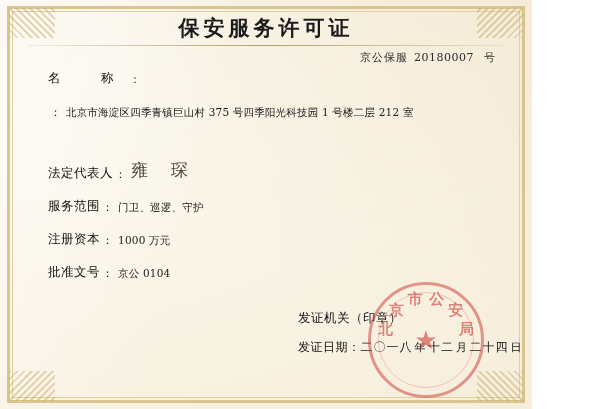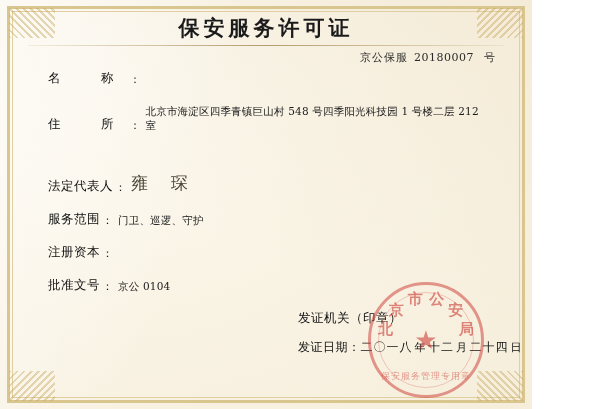--- a/index.html
+++ b/index.html
@@ -239,42 +239,42 @@
     <span>京公保服</span><span class="serial-num">20180007</span><span>号</span>
   </div>
 
   <div class="fields">
     <div class="field field-name">
       <span class="flabel">名　称</span>
       <span class="fcolon">：</span>
     </div>
     <div class="gap-sm"></div>
     <div class="field field-addr">
-      <span class="flabel">住　所</span>
-      <span class="fcolon">：</span>
-      <span class="fvalue">北京市海淀区四季青镇巨山村 548 号四季阳光科技园 1 号楼二层 212 室</span>
+      <span class="fcolon">：</span>
+      <span class="fvalue">北京市海淀区四季青镇巨山村 375 号四季阳光科技园 1 号楼二层 212 室</span>
     </div>
 
     <div class="gap-lg"></div>
 
     <div class="field field-rep">
       <span class="flabel">法定代表人</span>
       <span class="fcolon">：</span>
       <span class="fvalue">雍　琛</span>
     </div>
     <div class="gap-sm"></div>
     <div class="field">
       <span class="flabel">服务范围</span>
       <span class="fcolon">：</span>
       <span class="fvalue">门卫、巡逻、守护</span>
     </div>
     <div class="gap-sm"></div>
     <div class="field">
       <span class="flabel">注册资本</span>
       <span class="fcolon">：</span>
+      <span class="fvalue">1000 万元</span>
     </div>
     <div class="gap-sm"></div>
     <div class="field">
       <span class="flabel">批准文号</span>
       <span class="fcolon">：</span>
       <span class="fvalue">京公 0104</span>
     </div>
   </div>
 
   <div class="issuer-block">
@@ -288,15 +288,14 @@
     <div class="seal-inner"></div>
     <div class="seal-text" id="seal-arc">
         <span class="seal-char" style="transform: translate(-50%, -50%) rotate(-75deg) translateY(-42px) rotate(75deg);">北</span>
         <span class="seal-char" style="transform: translate(-50%, -50%) rotate(-45deg) translateY(-42px) rotate(45deg);">京</span>
         <span class="seal-char" style="transform: translate(-50%, -50%) rotate(-15deg) translateY(-42px) rotate(15deg);">市</span>
         <span class="seal-char" style="transform: translate(-50%, -50%) rotate(15deg) translateY(-42px) rotate(-15deg);">公</span>
         <span class="seal-char" style="transform: translate(-50%, -50%) rotate(45deg) translateY(-42px) rotate(-45deg);">安</span>
         <span class="seal-char" style="transform: translate(-50%, -50%) rotate(75deg) translateY(-42px) rotate(-75deg);">局</span>
       </div>
     <div class="seal-star">★</div>
-    <div class="seal-bottom">保安服务管理专用章</div>
   </div>
 </div>
 
 </body></html>

